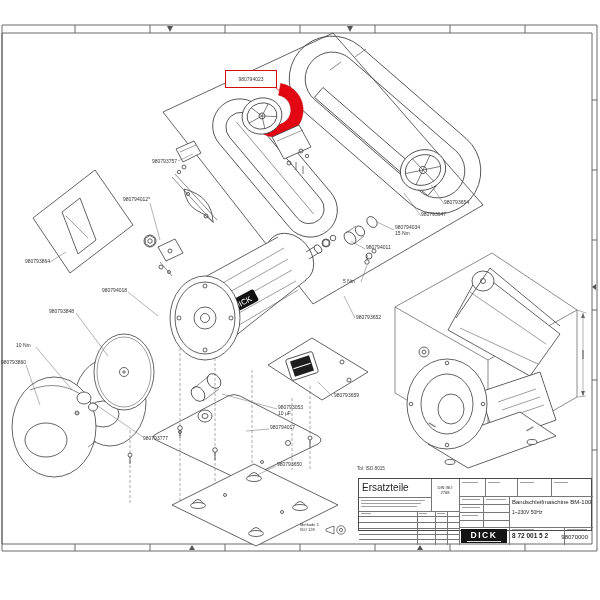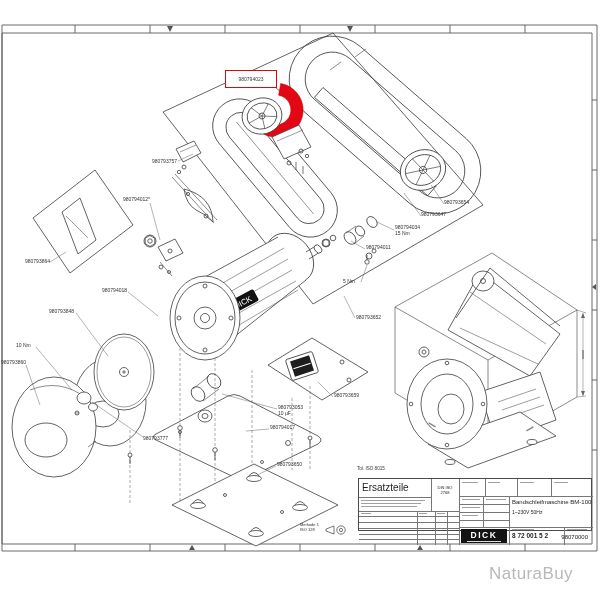--- a/index.html
+++ b/index.html
@@ -387,15 +387,14 @@
   <div class="tbt tb-prod">Bandschleifmaschine BM-100</div>
   <div class="tbt tb-power">1~230V 50Hz</div>
   <div class="tbt tb-dnum">8 72 001 5 2</div>
   <div class="tbt tb-doc">98070000</div>
   <div class="logo">
     <span>DICK</span>
     <div class="logo-sub"></div>
   </div>
 </div>
 
-<div class="watermark">NaturaBuy</div>
 
 </div>
 
 </body></html>

